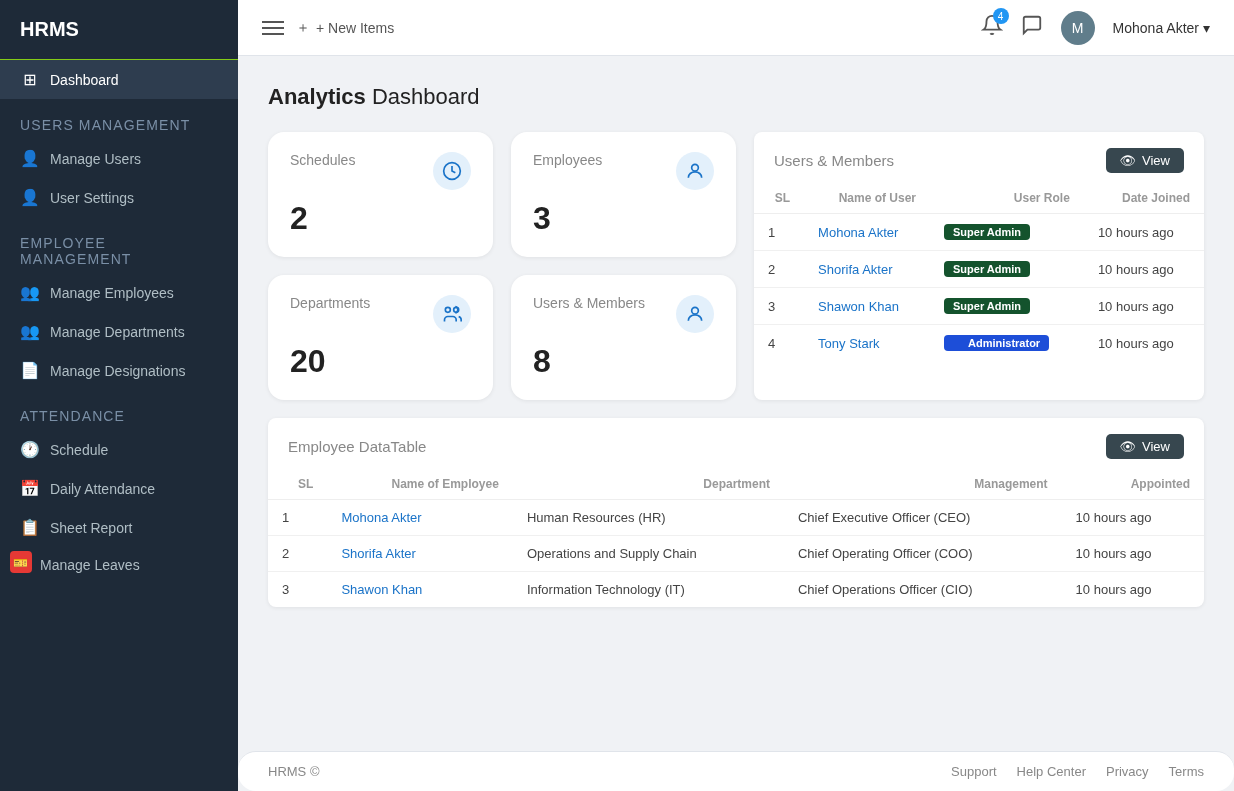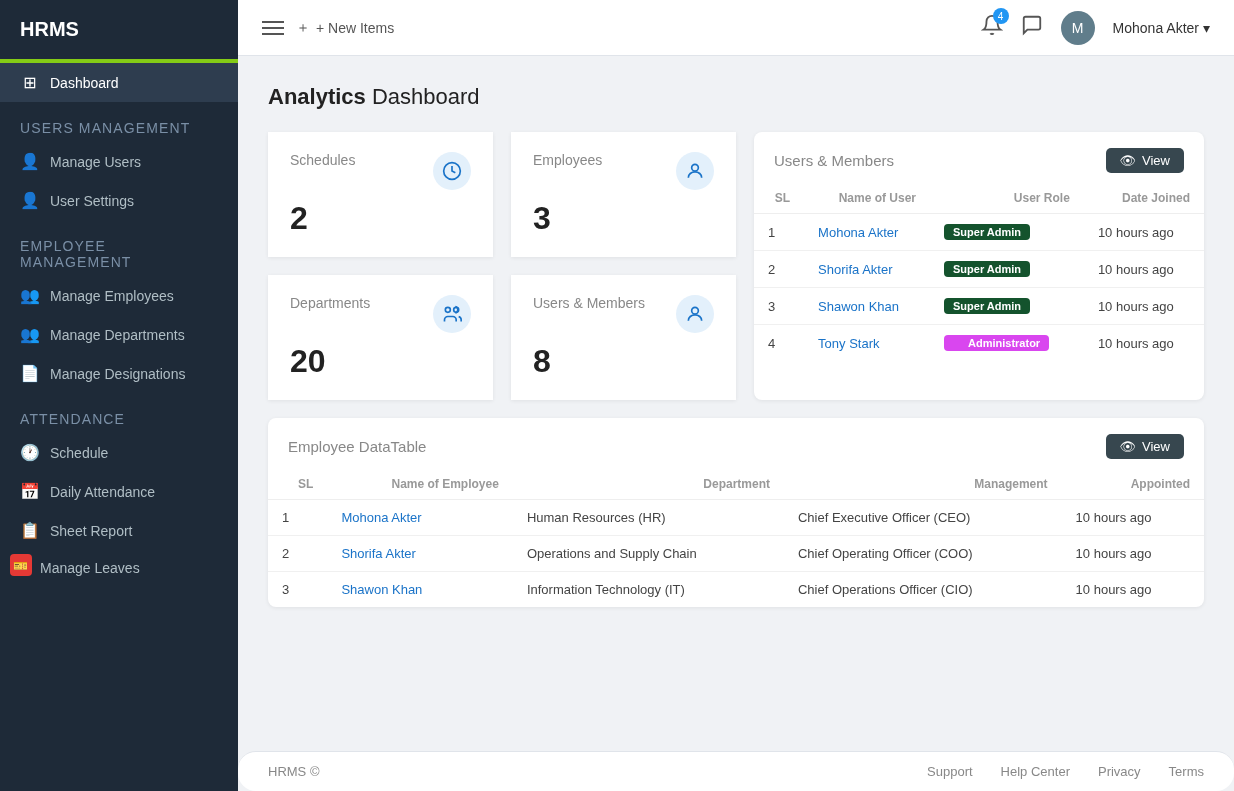--- a/index.html
+++ b/index.html
@@ -14,21 +14,21 @@
       display: flex;
       flex-direction: column;
       height: 100vh;
       overflow-y: auto;
     }
     .sidebar-logo {
       padding: 18px 20px;
       font-size: 20px;
       font-weight: 700;
       color: #fff;
-      border-bottom: 4px solid #84cc16;
+      border-bottom: 1px solid #84cc16;
     }
     .sidebar-section-label {
       font-size: 14px;
       text-transform: uppercase;
       color: #7a8fa6;
       padding: 18px 20px 6px;
       letter-spacing: 0.08em;
     }
     .sidebar-item {
       display: flex;
@@ -93,21 +93,21 @@
     .page-title { font-size: 22px; margin-bottom: 22px; color: #222; }
     .page-title span { font-weight: 700; }
     .page-title em { font-weight: 400; font-style: normal; }
 
     
     .stats-row { display: grid; grid-template-columns: 1fr 1fr 2fr; gap: 18px; margin-bottom: 18px; }
     .stat-cards-col { display: flex; flex-direction: column; gap: 18px; }
 
     .stat-card {
       background: #fff;
-      border-radius: 0;
+      border-radius: 16px;
       padding: 20px 22px;
       box-shadow: 0 1px 4px rgba(0,0,0,0.07);
       display: flex;
       flex-direction: column;
       gap: 10px;
       position: relative;
     }
     .stat-card-header { display: flex; justify-content: space-between; align-items: flex-start; }
     .stat-card-title { font-size: 14px; color: #888; font-weight: 500; }
     .stat-card-icon {
@@ -147,21 +147,21 @@
       padding: 10px 14px; font-size: 13px; color: #444;
       border-bottom: 1px solid #f0f0f0;
     }
     .data-table tr:last-child td { border-bottom: none; }
     .user-link { color: #1a73c8; text-decoration: none; cursor: pointer; }
     .role-badge {
       display: inline-block; padding: 2px 9px; border-radius: 4px;
       font-size: 11px; font-weight: 600; color: #fff;
     }
     .role-badge.super-admin { background: #14532d; }
-    .role-badge.administrator { background: #d946ef; padding-left: 24px; }
+    .role-badge.administrator { background: #1d4ed8; padding-left: 24px; }
 
     
     .employee-table-card {
       background: #fff;
       border-radius: 8px;
       box-shadow: 0 1px 4px rgba(0,0,0,0.07);
       overflow: hidden;
     }
 
     
@@ -169,21 +169,21 @@
       background: #fff;
       border-top: 1px solid #e0e4ea;
       padding: 12px 30px;
       display: flex;
       justify-content: space-between;
       align-items: center;
       font-size: 13px;
       color: #888;
       border-radius: 18px;
     }
-    .footer-links { display: flex; gap: 28px; }
+    .footer-links { display: flex; gap: 20px; }
     .footer-links a { color: #888; text-decoration: none; cursor: pointer; }
   </style>
 </head>
 <body>
 
 <div class="sidebar">
   <div class="sidebar-logo">HRMS</div>
 
   <div class="sidebar-item active">
     <span class="icon">⊞</span>

